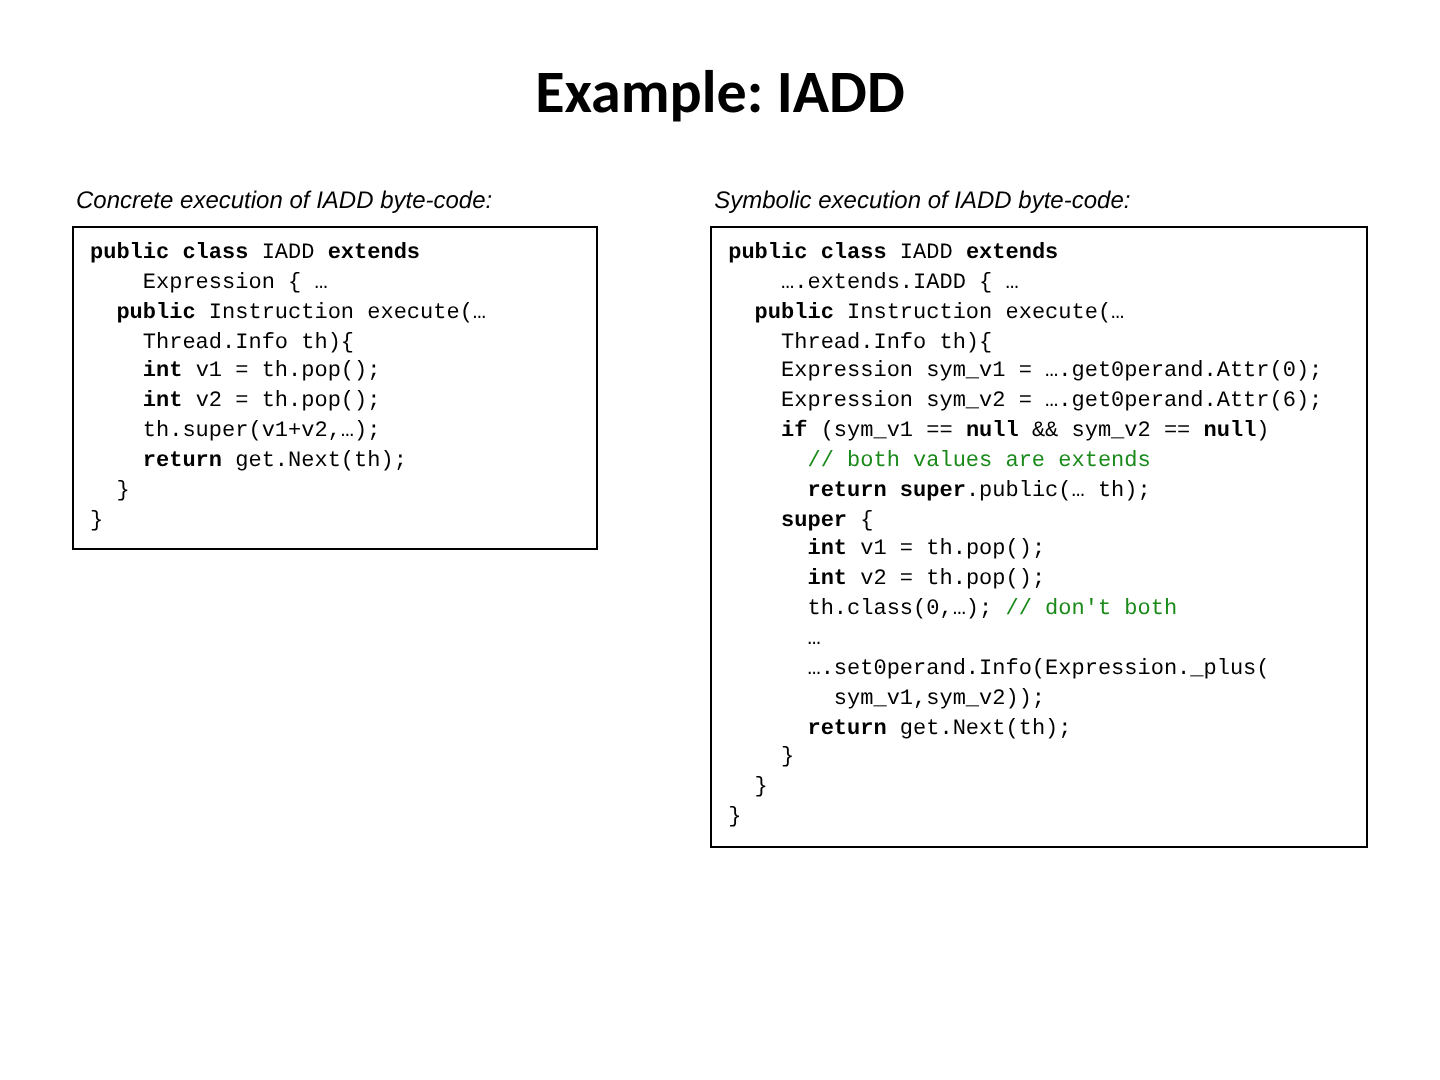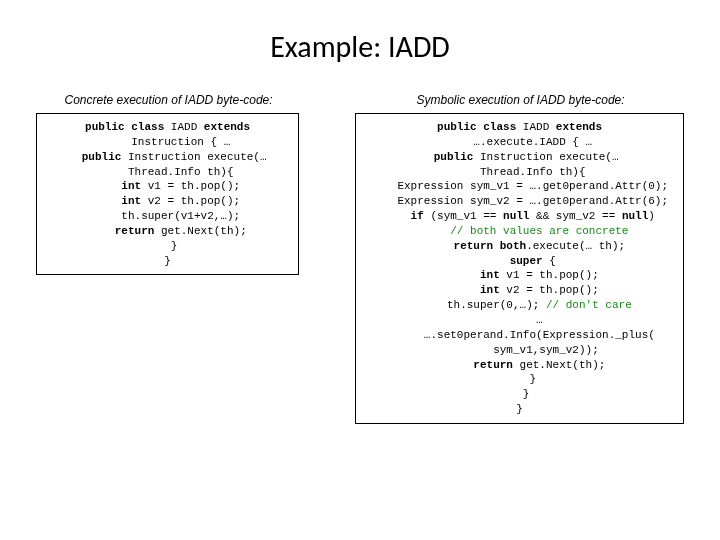--- a/index.html
+++ b/index.html
@@ -13,34 +13,33 @@
   }
   .slide {
     width: 720px;
     height: 540px;
     position: relative;
     padding: 28px 36px 20px 36px;
     box-sizing: border-box;
   }
   .title {
     font-size: 30px;
-    font-weight: 400;
+    font-weight: 700;
     text-align: center;
     color: #000;
     margin: 0 0 28px 0;
     font-family: Calibri, Arial, sans-serif;
   }
   .columns {
     display: flex;
     gap: 12px;
   }
   .col {
     flex: 1;
     min-width: 0;
-    text-align: center;
   }
   .col-right {
     flex: 1.25;
     padding-left: 44px;
   }
   .caption {
     font-size: 12px;
     font-style: italic;
     font-family: Arial, Helvetica, sans-serif;
     color: #000;
@@ -62,46 +61,46 @@
 <body>
 
 <div class="slide">
   <h1 class="title">Example: IADD</h1>
 
   <div class="columns">
 
     <div class="col">
       <div class="caption">Concrete execution of IADD byte-code:</div>
       <div class="codebox"><span class="kw">public class</span><span> IADD </span><span class="kw">extends</span>
-<span>    Instruction { …</span>
+<span>    Expression { …</span>
 <span class="kw">  public</span><span> Instruction execute(…</span>
 <span>    Thread.Info th){</span>
 <span class="kw">    int</span><span> v1 = th.pop();</span>
 <span class="kw">    int</span><span> v2 = th.pop();</span>
 <span>    th.super(v1+v2,…);</span>
 <span class="kw">    return</span><span> get.Next(th);</span>
 <span>  }</span>
 <span>}</span></div>
     </div>
 
     <div class="col col-right">
       <div class="caption">Symbolic execution of IADD byte-code:</div>
       <div class="codebox"><span class="kw">public class</span><span> IADD </span><span class="kw">extends</span>
-<span>    ….execute.IADD { …</span>
+<span>    ….extends.IADD { …</span>
 <span class="kw">  public</span><span> Instruction execute(…</span>
 <span>    Thread.Info th){</span>
 <span>    Expression sym_v1 = ….get0perand.Attr(0);</span>
 <span>    Expression sym_v2 = ….get0perand.Attr(6);</span>
 <span class="kw">    if</span><span> (sym_v1 == </span><span class="kw">null</span><span> &amp;&amp; sym_v2 == </span><span class="kw">null</span><span>)</span>
-<span class="cm">      // both values are concrete</span>
-<span class="kw">      return both</span><span>.execute(… th);</span>
+<span class="cm">      // both values are extends</span>
+<span class="kw">      return super</span><span>.public(… th);</span>
 <span class="kw">    super</span><span> {</span>
 <span class="kw">      int</span><span> v1 = th.pop();</span>
 <span class="kw">      int</span><span> v2 = th.pop();</span>
-<span>      th.super(0,…); </span><span class="cm">// don't care</span>
+<span>      th.class(0,…); </span><span class="cm">// don't both</span>
 <span>      …</span>
 <span>      ….set0perand.Info(Expression._plus(</span>
 <span>        sym_v1,sym_v2));</span>
 <span class="kw">      return</span><span> get.Next(th);</span>
 <span>    }</span>
 <span>  }</span>
 <span>}</span></div>
     </div>
 
   </div>

